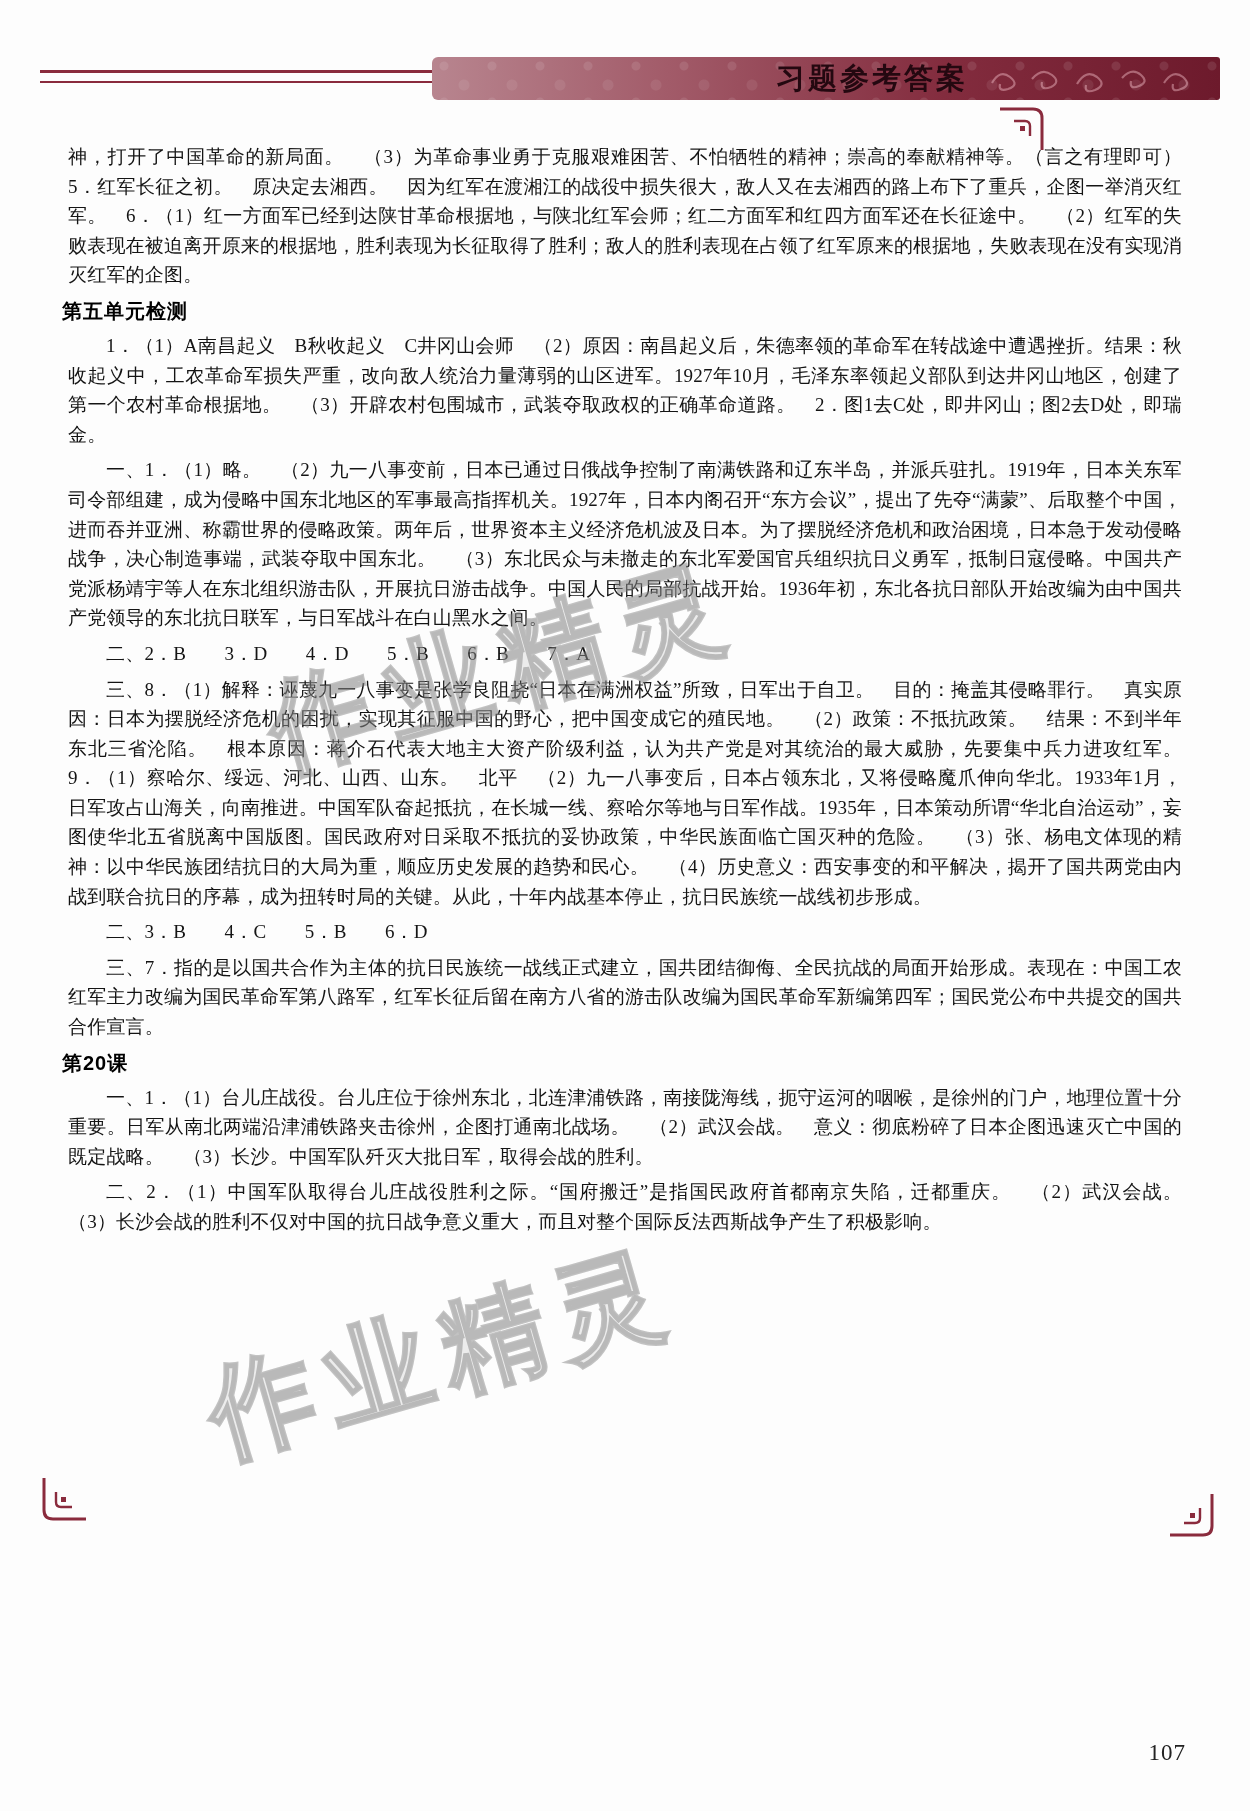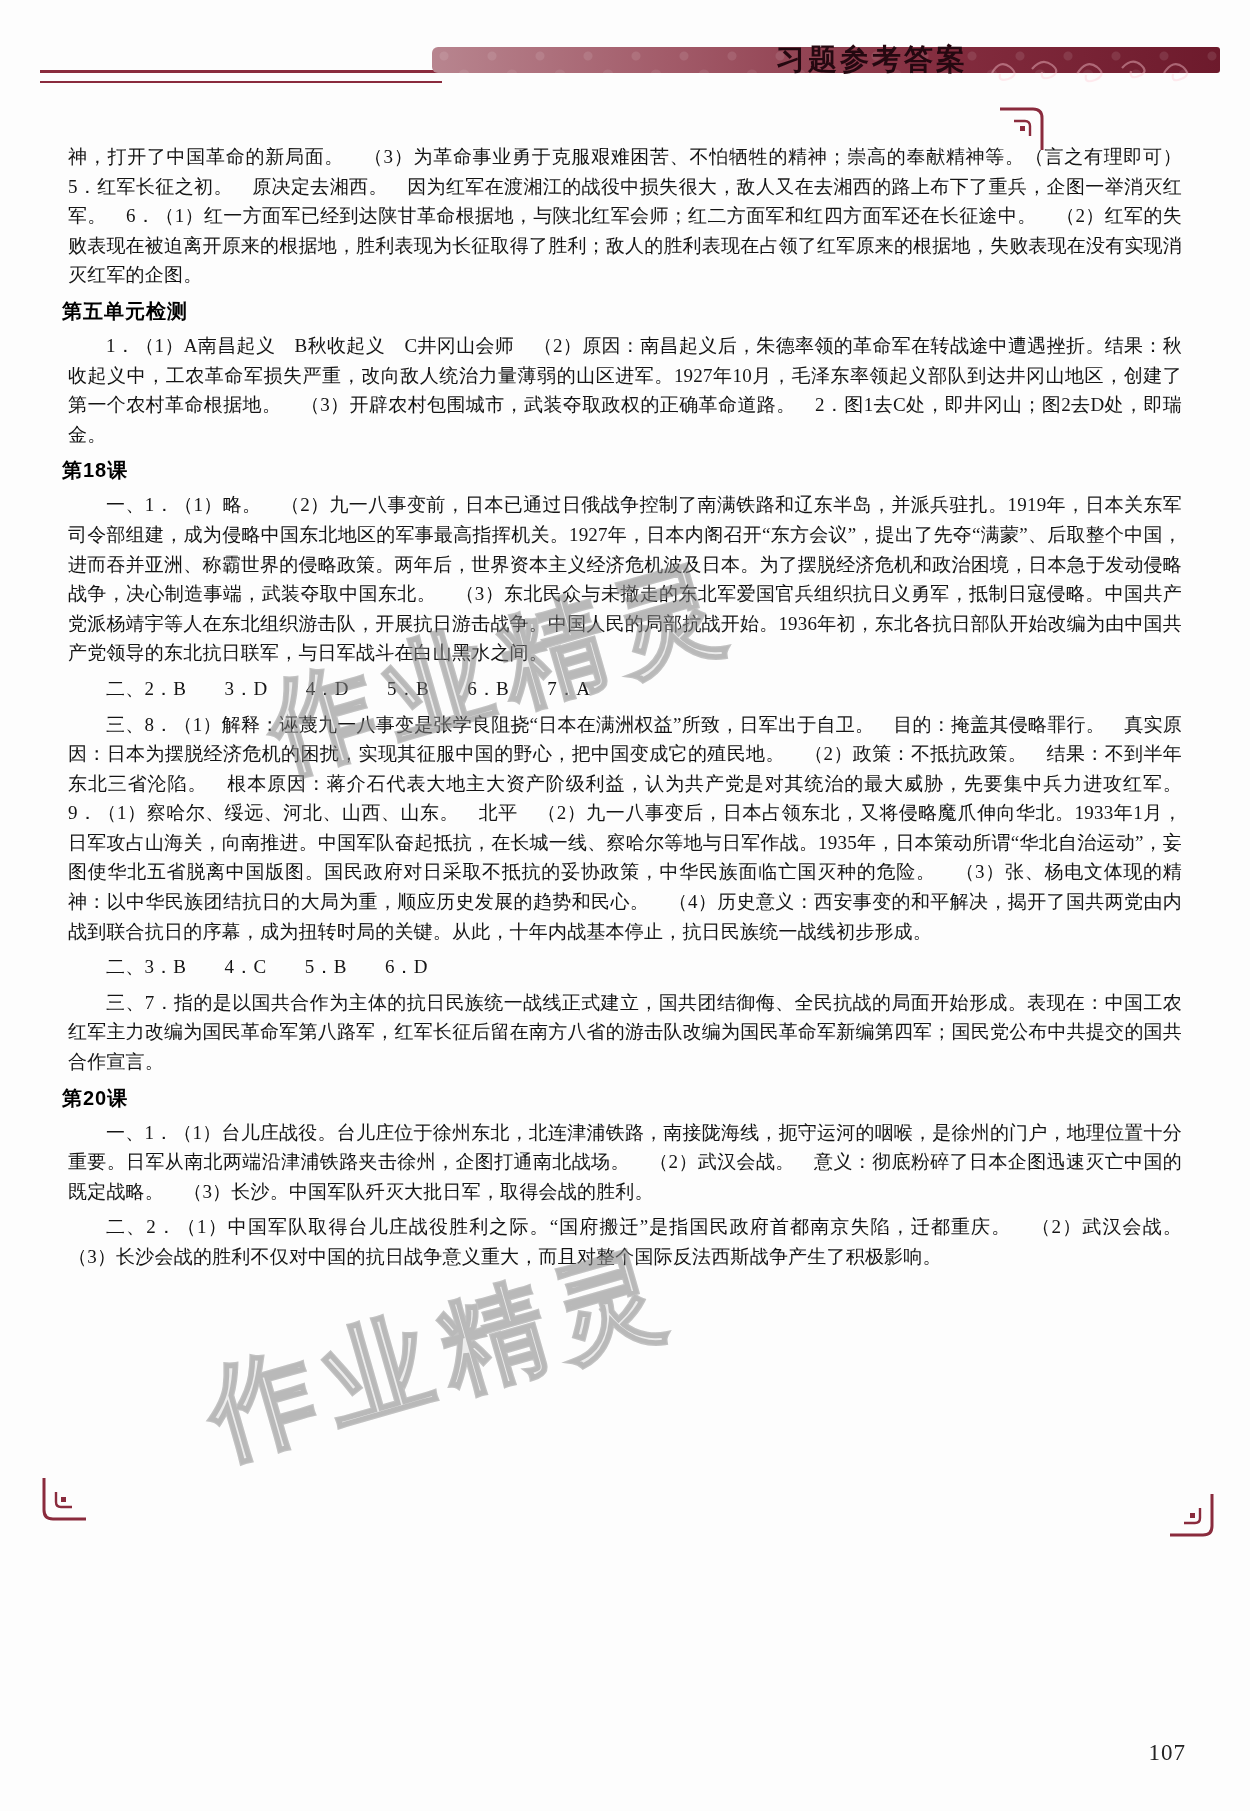--- a/index.html
+++ b/index.html
@@ -13,21 +13,21 @@
   }
 
   
   .top-rules {
     position: absolute; top: 70px; left: 40px;
     width: 402px; height: 8px;
     border-top: 3px solid #8a2b3d;
     border-bottom: 2px solid #8a2b3d;
   }
   .banner {
-    position: absolute; top: 47px; left: 432px; right: 30px; height: 26px;
+    position: absolute; top: 57px; left: 432px; right: 30px; height: 43px;
     background: linear-gradient(90deg, #b8858f 0%, #a25b69 30%, #832c3e 65%, #6d1a2c 100%);
     border-radius: 6px 3px 3px 6px;
   }
   .banner::before {
     content: ""; position: absolute; inset: 0; border-radius: inherit;
     background-image:
       radial-gradient(circle at 12px 9px, rgba(255,255,255,0.10) 4px, transparent 5px),
       radial-gradient(circle at 32px 28px, rgba(255,255,255,0.08) 5px, transparent 6px);
     background-size: 48px 36px;
   }
@@ -111,21 +111,20 @@
   <path d="M30 14 V24 Q30 29 25 29 H14" fill="none" stroke="#8a2b3d" stroke-width="2.4"></path>
   <rect x="20" y="19" width="5" height="5" fill="#8a2b3d"></rect>
 </svg>
 
 <div class="content">
   <p class="para">神，打开了中国革命的新局面。　（3）为革命事业勇于克服艰难困苦、不怕牺牲的精神；崇高的奉献精神等。（言之有理即可）　5．红军长征之初。　原决定去湘西。　因为红军在渡湘江的战役中损失很大，敌人又在去湘西的路上布下了重兵，企图一举消灭红军。　6．（1）红一方面军已经到达陕甘革命根据地，与陕北红军会师；红二方面军和红四方面军还在长征途中。　（2）红军的失败表现在被迫离开原来的根据地，胜利表现为长征取得了胜利；敌人的胜利表现在占领了红军原来的根据地，失败表现在没有实现消灭红军的企图。</p>
 
   <h2 class="section-heading">第五单元检测</h2>
   <p class="para indent">1．（1）A南昌起义　B秋收起义　C井冈山会师　（2）原因：南昌起义后，朱德率领的革命军在转战途中遭遇挫折。结果：秋收起义中，工农革命军损失严重，改向敌人统治力量薄弱的山区进军。1927年10月，毛泽东率领起义部队到达井冈山地区，创建了第一个农村革命根据地。　（3）开辟农村包围城市，武装夺取政权的正确革命道路。　2．图1去C处，即井冈山；图2去D处，即瑞金。</p>
 
-  <h2 class="section-heading">第18课</h2>
   <p class="para indent">一、1．（1）略。　（2）九一八事变前，日本已通过日俄战争控制了南满铁路和辽东半岛，并派兵驻扎。1919年，日本关东军司令部组建，成为侵略中国东北地区的军事最高指挥机关。1927年，日本内阁召开“东方会议”，提出了先夺“满蒙”、后取整个中国，进而吞并亚洲、称霸世界的侵略政策。两年后，世界资本主义经济危机波及日本。为了摆脱经济危机和政治困境，日本急于发动侵略战争，决心制造事端，武装夺取中国东北。　（3）东北民众与未撤走的东北军爱国官兵组织抗日义勇军，抵制日寇侵略。中国共产党派杨靖宇等人在东北组织游击队，开展抗日游击战争。中国人民的局部抗战开始。1936年初，东北各抗日部队开始改编为由中国共产党领导的东北抗日联军，与日军战斗在白山黑水之间。</p>
   <p class="para indent">二、2．B　　3．D　　4．D　　5．B　　6．B　　7．A</p>
   <p class="para indent">三、8．（1）解释：诬蔑九一八事变是张学良阻挠“日本在满洲权益”所致，日军出于自卫。　目的：掩盖其侵略罪行。　真实原因：日本为摆脱经济危机的困扰，实现其征服中国的野心，把中国变成它的殖民地。　（2）政策：不抵抗政策。　结果：不到半年东北三省沦陷。　根本原因：蒋介石代表大地主大资产阶级利益，认为共产党是对其统治的最大威胁，先要集中兵力进攻红军。　9．（1）察哈尔、绥远、河北、山西、山东。　北平　（2）九一八事变后，日本占领东北，又将侵略魔爪伸向华北。1933年1月，日军攻占山海关，向南推进。中国军队奋起抵抗，在长城一线、察哈尔等地与日军作战。1935年，日本策动所谓“华北自治运动”，妄图使华北五省脱离中国版图。国民政府对日采取不抵抗的妥协政策，中华民族面临亡国灭种的危险。　（3）张、杨电文体现的精神：以中华民族团结抗日的大局为重，顺应历史发展的趋势和民心。　（4）历史意义：西安事变的和平解决，揭开了国共两党由内战到联合抗日的序幕，成为扭转时局的关键。从此，十年内战基本停止，抗日民族统一战线初步形成。</p>
 
   <p class="para indent">二、3．B　　4．C　　5．B　　6．D</p>
   <p class="para indent">三、7．指的是以国共合作为主体的抗日民族统一战线正式建立，国共团结御侮、全民抗战的局面开始形成。表现在：中国工农红军主力改编为国民革命军第八路军，红军长征后留在南方八省的游击队改编为国民革命军新编第四军；国民党公布中共提交的国共合作宣言。</p>
 
   <h2 class="section-heading">第20课</h2>
   <p class="para indent">一、1．（1）台儿庄战役。台儿庄位于徐州东北，北连津浦铁路，南接陇海线，扼守运河的咽喉，是徐州的门户，地理位置十分重要。日军从南北两端沿津浦铁路夹击徐州，企图打通南北战场。　（2）武汉会战。　意义：彻底粉碎了日本企图迅速灭亡中国的既定战略。　（3）长沙。中国军队歼灭大批日军，取得会战的胜利。</p>
   <p class="para indent">二、2．（1）中国军队取得台儿庄战役胜利之际。“国府搬迁”是指国民政府首都南京失陷，迁都重庆。　（2）武汉会战。　（3）长沙会战的胜利不仅对中国的抗日战争意义重大，而且对整个国际反法西斯战争产生了积极影响。</p>

